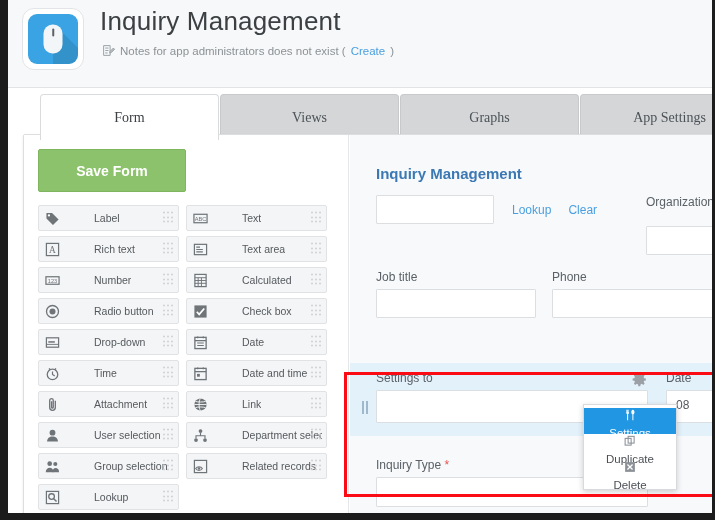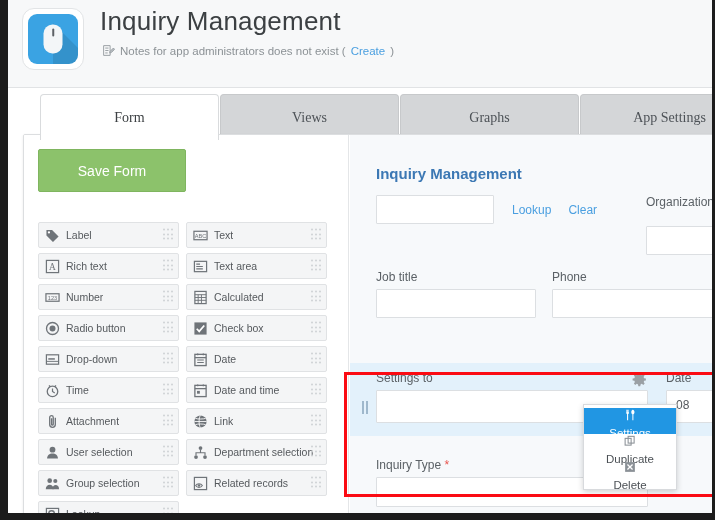--- a/index.html
+++ b/index.html
@@ -118,37 +118,39 @@
     border-right: 1px solid #e4e6e8;
     padding: 12px 14px 0 14px;
   }
   .save-form-btn {
     width: 148px; height: 43px;
     background: #8cc26b;
     border: 1px solid #7fb55f;
     border-radius: 2px;
     color: #ffffff; font-size: 14px;
     display:flex; align-items:center; justify-content:center;
-    margin: 2px 0 30px 0;
+    margin: 2px 0 13px 0;
     cursor: pointer;
+    font-weight: bold;
   }
   .field-grid {
     display: grid;
     grid-template-columns: 141px 141px;
     gap: 5px 7px;
   }
   .field-chip {
     height: 26px;
     background: #f4f5f6;
     border: 1px solid #e0e2e4;
     border-radius: 2px;
     display: flex; align-items: center;
     padding: 0 4px 0 5px;
     position: relative;
     cursor: grab;
+    gap: 28px;
   }
   .chip-icon {
     width: 16px; height: 16px;
     flex: 0 0 16px;
     color: #6f7479;
     display:flex; align-items:center; justify-content:center;
     margin-right: 6px;
   }
   .chip-icon svg { display:block; }
   .chip-label {

